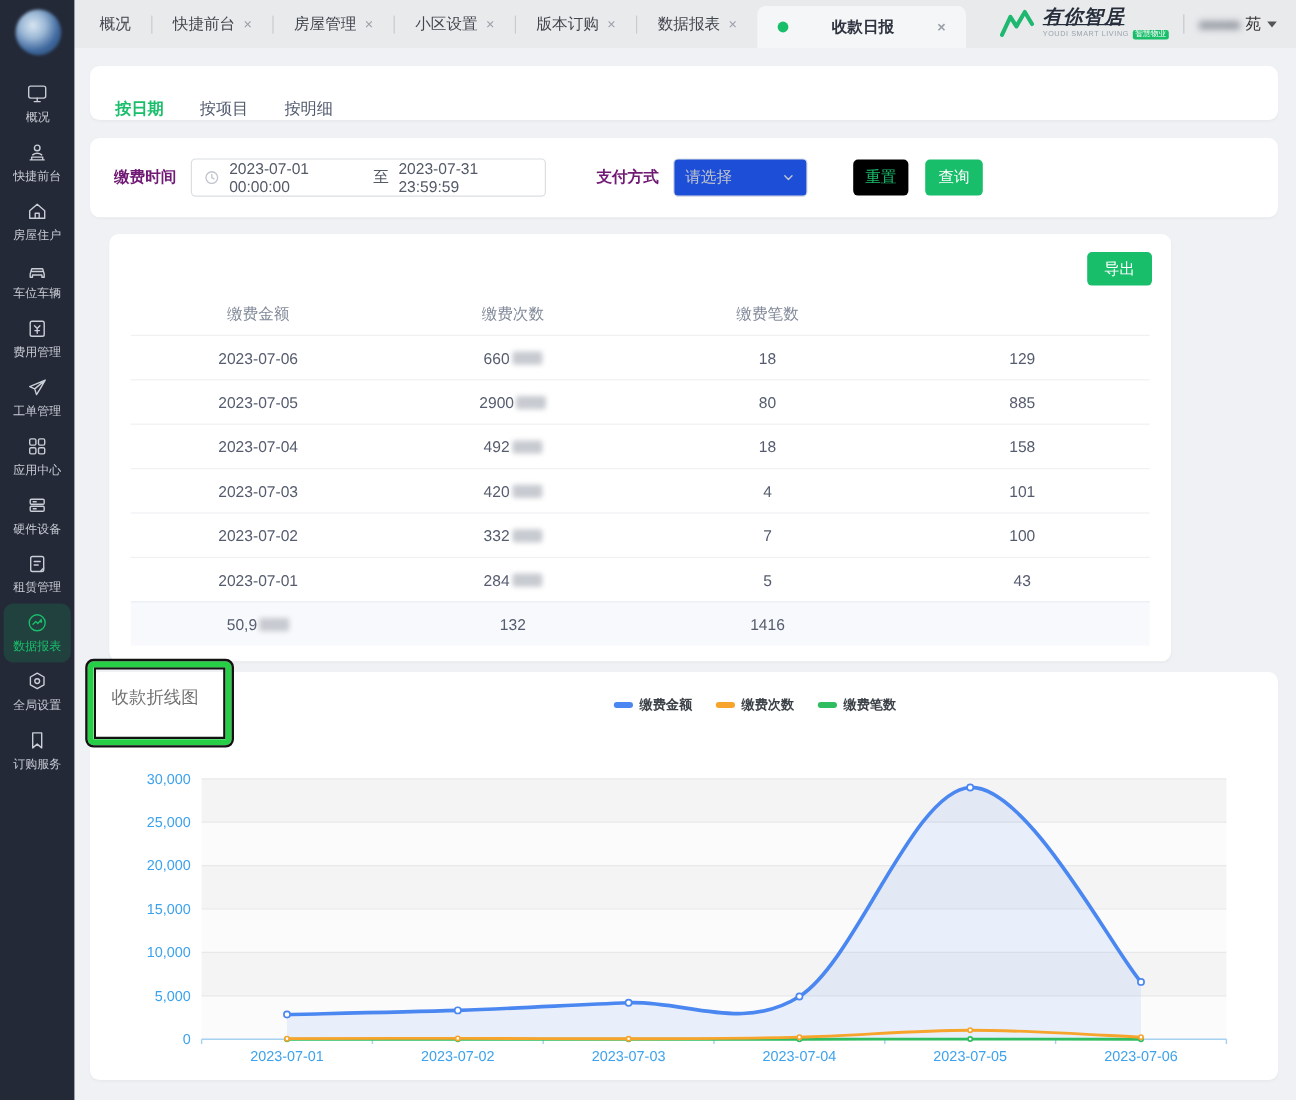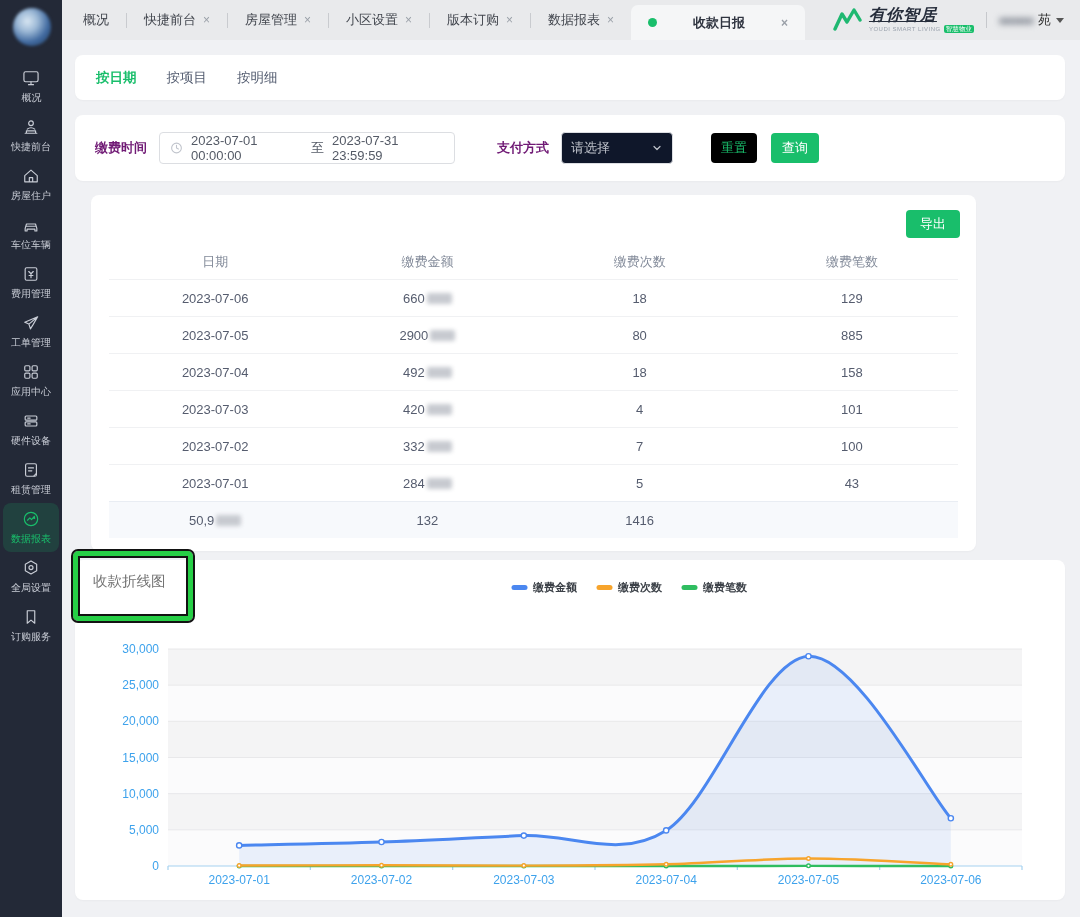--- a/index.html
+++ b/index.html
@@ -36,29 +36,29 @@
   .brand-badge { font-size:6.5px; color:#fff; background:#19be6b; border-radius:2px; padding:.5px 2px; }
   .hdr-sep { width:1px; height:16px; background:#c6c8cc; }
   .community { display:flex; align-items:center; gap:5px; cursor:pointer; color:#333; font-size:13px; }
   .blurtext { filter:blur(3px); color:#8a8f99; letter-spacing:-1px; }
   .caret { width:0; height:0; border-left:4px solid transparent; border-right:4px solid transparent; border-top:5px solid #555; }
 
   
   .content { position:absolute; left:62px; top:40px; width:1018px; height:877px; background:#f0f1f4; }
   .card { position:absolute; background:#fff; border-radius:8px; box-shadow:0 1px 2px rgba(0,0,0,.03); }
 
-  .card-subtabs { left:13px; top:15px; width:990px; height:45px; display:flex; align-items:center; padding-left:21px; gap:30px; }
+  .card-subtabs { left:13px; top:15px; width:990px; height:45px; display:flex; align-items:flex-end; padding-left:21px; gap:30px; }
   .subtab { font-size:13.5px; color:#515a6e; cursor:pointer; }
   .subtab.active { color:#19be6b; font-weight:700; }
 
   .card-filter { left:13px; top:75px; width:990px; height:66px; display:flex; align-items:center; padding-left:20px; }
   .f-label { font-weight:700; color:#701a75; font-size:13px; }
   .date-input { margin-left:12px; width:296px; height:32px; border:1px solid #dcdee2; border-radius:4px; background:#fff;
     display:flex; align-items:center; padding:0 10px; gap:8px; color:#545a66; font-size:13px; cursor:text; }
-  .sel { margin-left:12px; width:112px; height:32px; border:1px solid #dcdee2; border-radius:4px; background:#0f172a;
+  .sel { margin-left:12px; width:112px; height:32px; border:1px solid #dcdee2; border-radius:4px; background:#1d4ed8;
     display:flex; align-items:center; justify-content:space-between; padding:0 9px; color:#c0c4cc; font-size:13px; cursor:pointer; }
   .btn { height:30px; border:none; border-radius:4px; font-size:13px; cursor:pointer; font-family:inherit; }
   .btn-reset { margin-left:38px; width:46px; background:#000000; color:#19be6b; }
   .btn-query { margin-left:14px; width:48px; background:#19be6b; color:#fff; }
 
   .card-table { left:29px; top:155px; width:885px; height:356px; }
   .btn-export { position:absolute; top:15px; right:16px; width:54px; height:28px; background:#19be6b; color:#fff; border:none; border-radius:4px; font-size:13px; cursor:pointer; font-family:inherit; }
   .tbl { position:absolute; top:50px; left:18px; right:18px; }
   .trow { display:grid; grid-template-columns:1fr 1fr 1fr 1fr; text-align:center; align-items:center; }
   .trow.head { height:34px; color:#828a99; font-size:13px; }
@@ -279,21 +279,20 @@
       </svg>
     </div>
     <button class="btn btn-reset">重置</button>
     <button class="btn btn-query">查询</button>
   </section>
 
   <section class="card card-table">
     <button class="btn-export">导出</button>
     <div class="tbl" id="tbl">
         <div class="trow head">
-          <span>日期</span>
           <span>缴费金额</span>
           <span>缴费次数</span>
           <span>缴费笔数</span>
         </div>
         <div class="trow body">
           <span>2023-07-06</span>
           <span><span>660</span><span class="chip"></span></span>
           <span>18</span>
           <span>129</span>
         </div>

